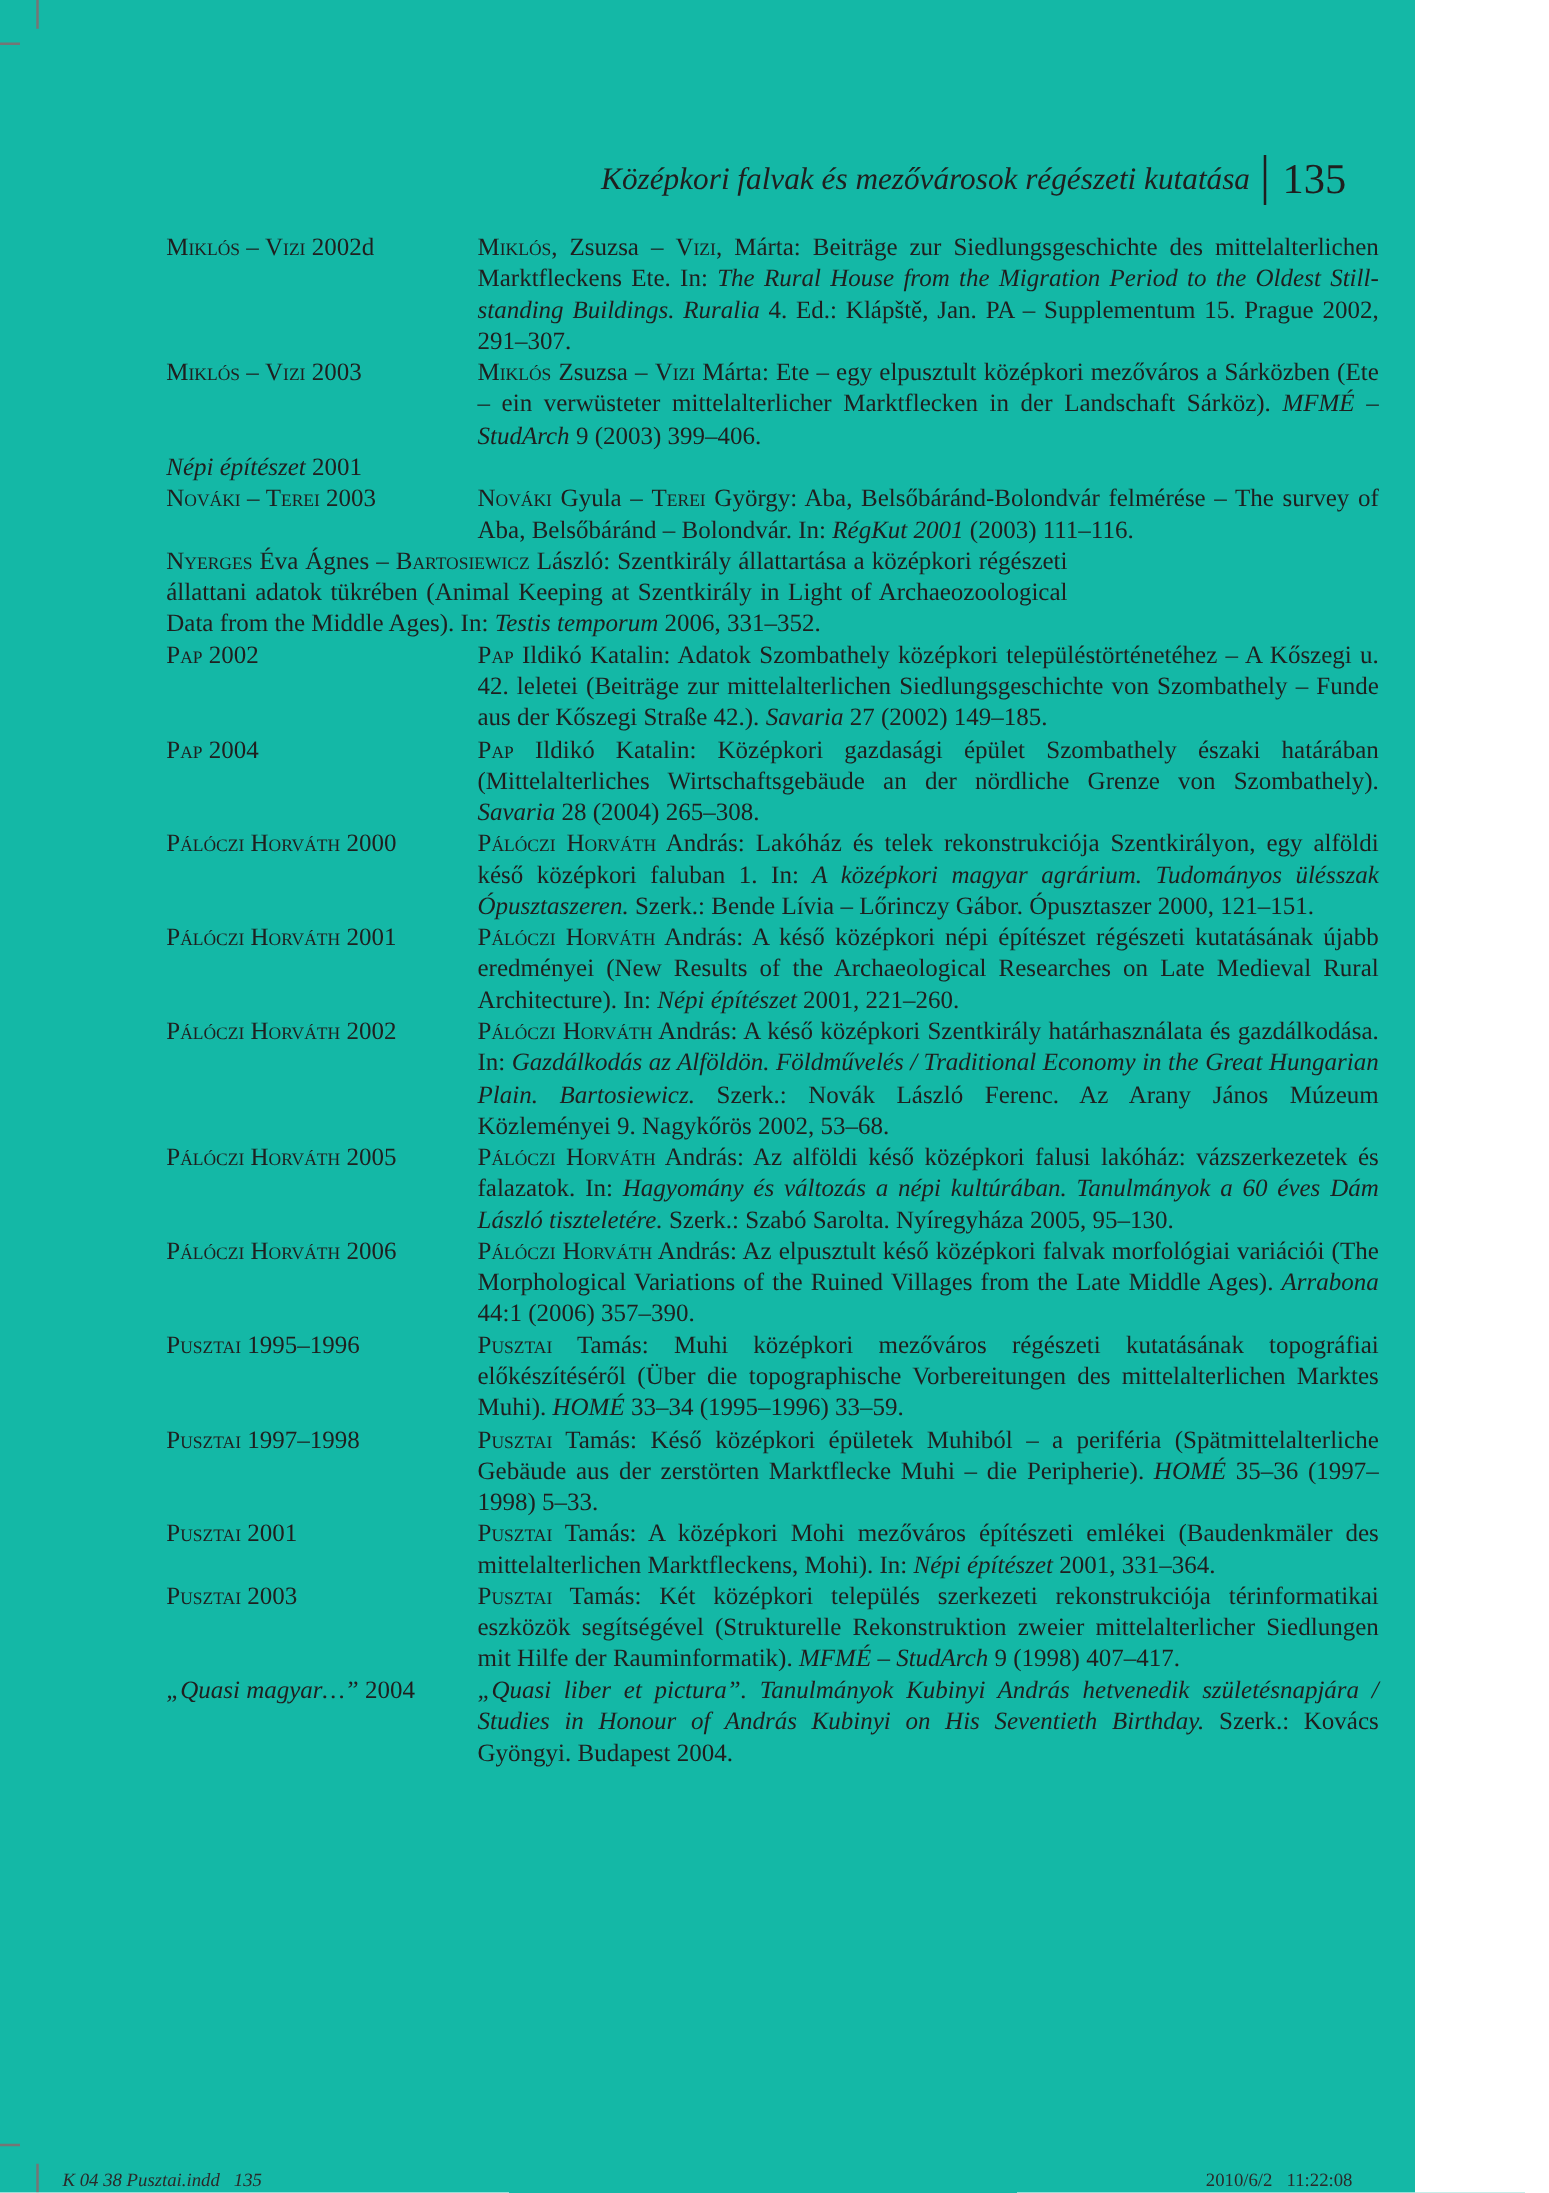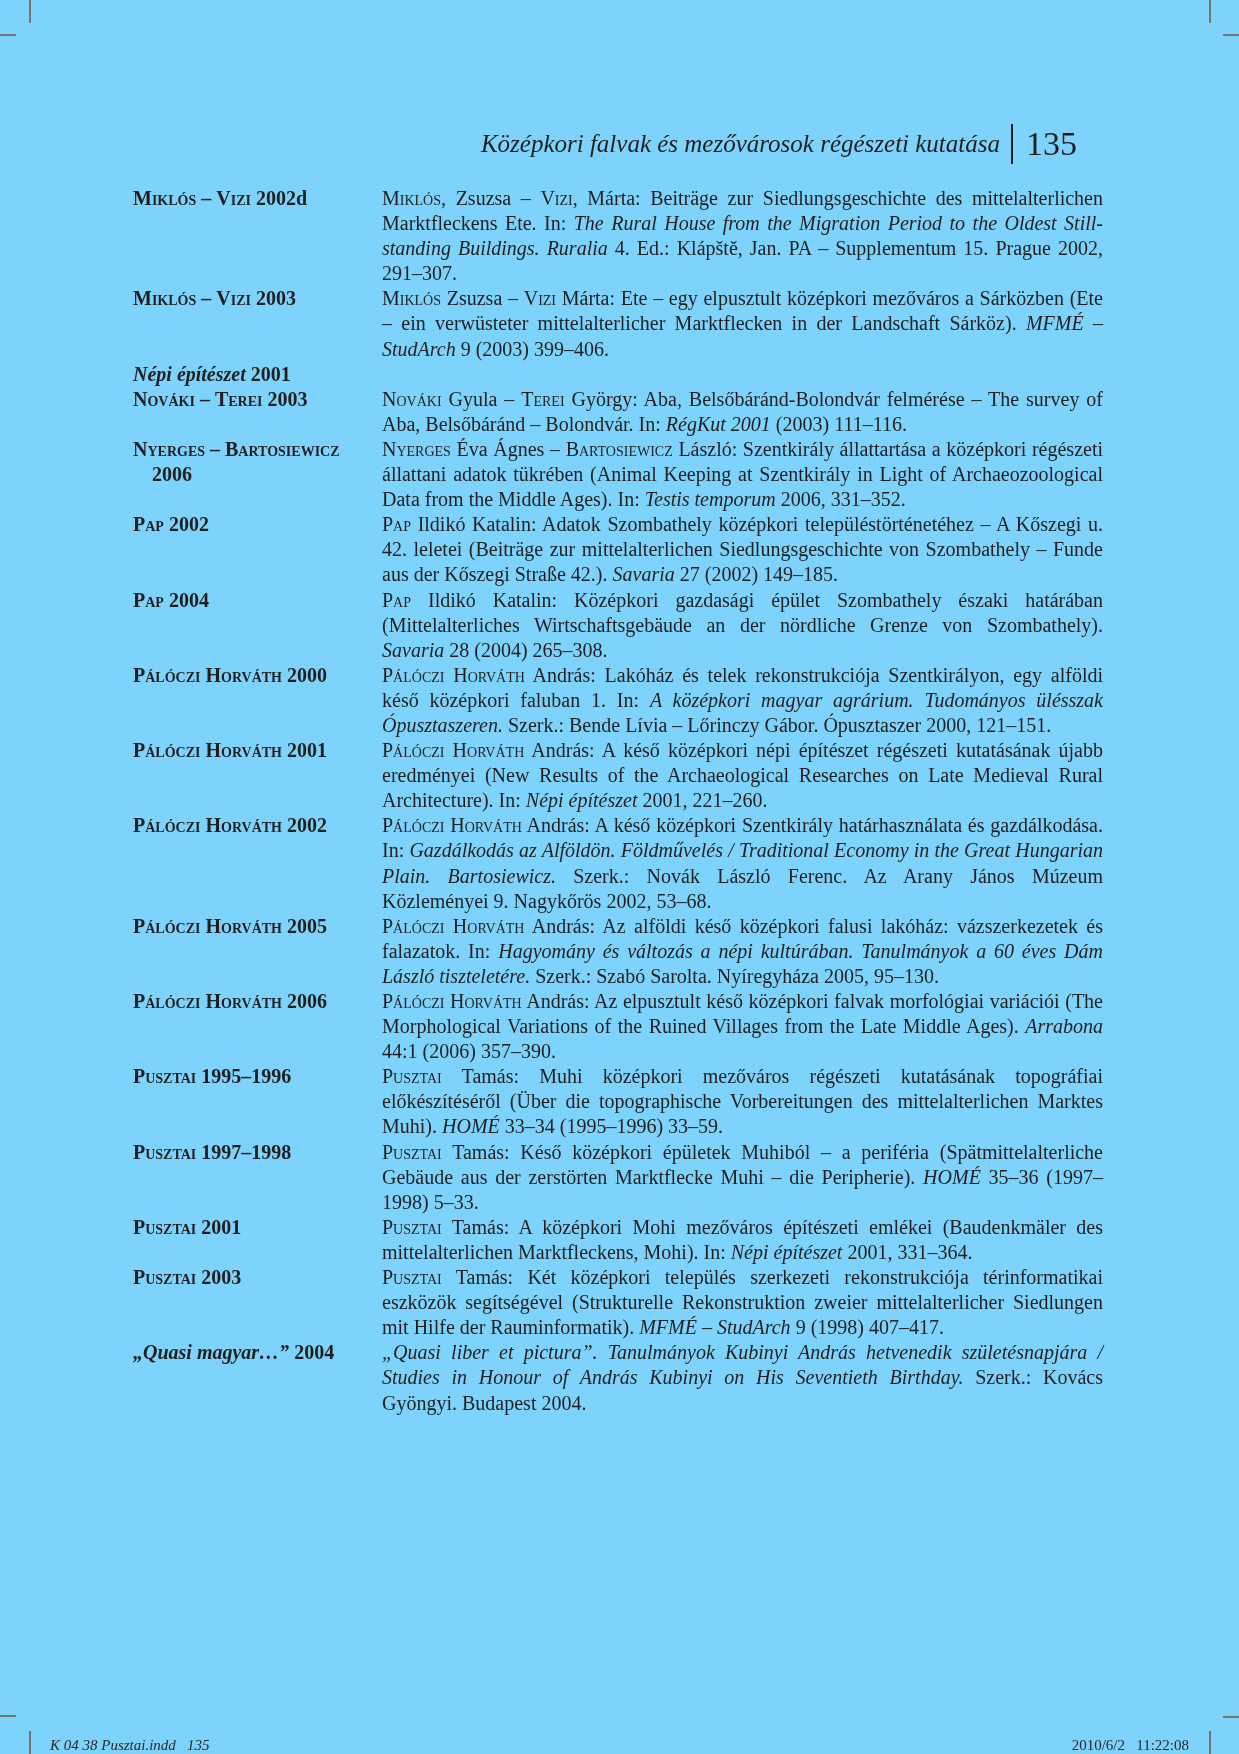--- a/index.html
+++ b/index.html
@@ -1,19 +1,19 @@
 <!DOCTYPE html>
 <html style="--ink: #1f1f1f; --crop-mark: #757575;"><head>
 <meta charset="utf-8">
 <style>
   html,body{margin:0;padding:0;background:#ffffff;}
   .page{
     position:relative;
-    width:1239px;height:1754px;
-    background:#7dd3fc;
+    width:1132px;height:1754px;
+    background:#14b8a6;
     font-family:"Liberation Serif", serif;
     color:var(--ink,#1f1f1f);
     overflow:hidden;
   }
   
   .mark{position:absolute;background:var(--crop-mark,#757575);}
   .mark.v{width:2px;height:23px;}
   .mark.h{width:16px;height:2px;}
   .m-tl-v{left:29px;top:0;}
   .m-tl-h{left:0;top:34px;}
@@ -37,21 +37,21 @@
     margin:0 13px 0 11px;flex:0 0 auto;
   }
   .runhead .pageno{font-size:34px;line-height:34px;}
 
   
   .bib{
     position:absolute;top:186px;left:133px;width:970px;
     font-size:20px;line-height:25.1px;
   }
   .entry{display:flex;align-items:flex-start;}
-  .entry-label{width:249px;flex:0 0 249px;font-weight:bold;}
+  .entry-label{width:249px;flex:0 0 249px;}
   .label-line2{padding-left:19px;}
   .entry-body{width:721px;flex:0 0 721px;text-align:justify;}
   .sc{font-variant:small-caps;}
   .it{font-style:italic;}
 
   
   .slug{
     position:absolute;top:1736px;font-size:15px;line-height:18px;
     white-space:pre;color:#2a2a2a;
   }
@@ -88,21 +88,20 @@
         <div class="entry-body"><span class="sc">Miklós</span><span> Zsuzsa – </span><span class="sc">Vizi</span><span> Márta: Ete – egy elpusztult középkori mezőváros a Sárközben (Ete – ein verwüsteter mittelalterlicher Marktflecken in der Landschaft Sárköz). </span><span class="it">MFMÉ – StudArch</span><span> 9 (2003) 399–406.</span></div>
       </div>
       <div class="entry">
         <div class="entry-label"><span class="it">Népi építészet</span><span> 2001</span></div>
       </div>
       <div class="entry">
         <div class="entry-label"><span class="sc">Nováki</span><span> – </span><span class="sc">Terei</span><span> 2003</span></div>
         <div class="entry-body"><span class="sc">Nováki</span><span> Gyula – </span><span class="sc">Terei</span><span> György: Aba, Belsőbáránd-Bolondvár felmérése – The survey of Aba, Belsőbáránd – Bolondvár. In: </span><span class="it">RégKut 2001</span><span> (2003) 111–116.</span></div>
       </div>
       <div class="entry">
-        <div class="entry-label"><span class="sc">Nyerges</span><span> – </span><span class="sc">Bartosiewicz</span><div class="label-line2"><span>2006</span></div></div>
         <div class="entry-body"><span class="sc">Nyerges</span><span> Éva Ágnes – </span><span class="sc">Bartosiewicz</span><span> László: Szentkirály állattartása a középkori régészeti állattani adatok tükrében (Animal Keeping at Szentkirály in Light of Archaeozoological Data from the Middle Ages). In: </span><span class="it">Testis temporum</span><span> 2006, 331–352.</span></div>
       </div>
       <div class="entry">
         <div class="entry-label"><span class="sc">Pap</span><span> 2002</span></div>
         <div class="entry-body"><span class="sc">Pap</span><span> Ildikó Katalin: Adatok Szombathely középkori településtörténetéhez – A Kőszegi u. 42. leletei (Beiträge zur mittelalterlichen Siedlungsgeschichte von Szombathely – Funde aus der Kőszegi Straße 42.). </span><span class="it">Savaria</span><span> 27 (2002) 149–185.</span></div>
       </div>
       <div class="entry">
         <div class="entry-label"><span class="sc">Pap</span><span> 2004</span></div>
         <div class="entry-body"><span class="sc">Pap</span><span> Ildikó Katalin: Középkori gazdasági épület Szombathely északi határában (Mittelalterliches Wirtschaftsgebäude an der nördliche Grenze von Szombathely). </span><span class="it">Savaria</span><span> 28 (2004) 265–308.</span></div>
       </div>

